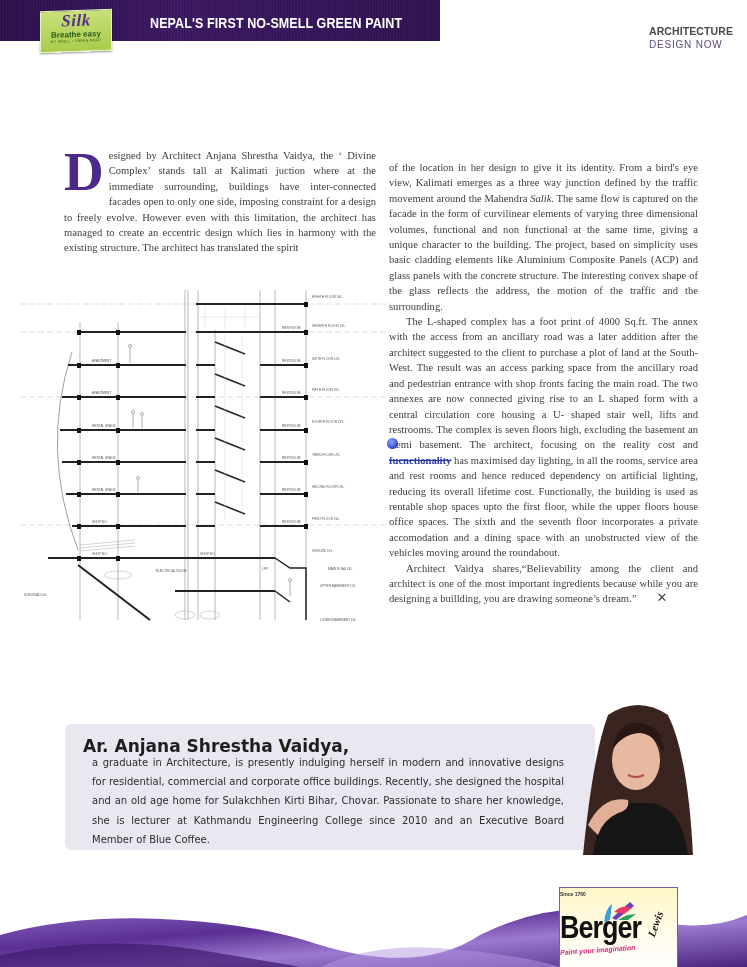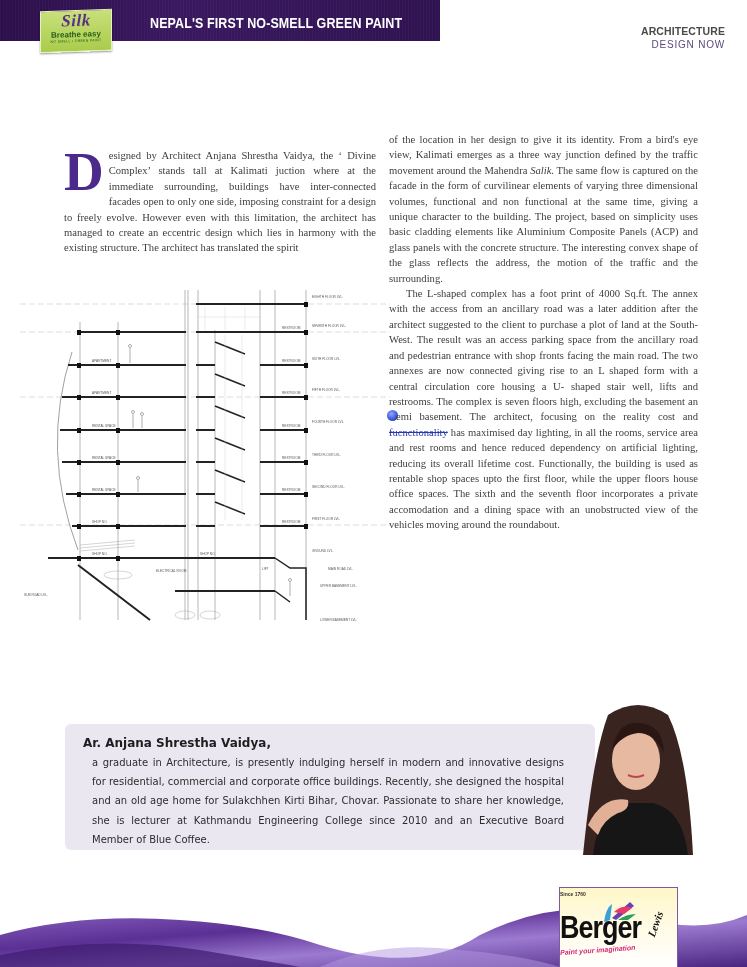--- a/index.html
+++ b/index.html
@@ -27,59 +27,59 @@
     font-size: 17px; color: #5a2f86; line-height: 18px; margin-top: 1px; letter-spacing: 0.5px;
   }
   .silk-tag { display: block; font-family: "Liberation Sans", sans-serif; font-weight: bold; font-size: 8px; color: #2a5e1a; line-height: 9px; }
   .silk-sub { display: block; font-family: "Liberation Sans", sans-serif; font-size: 3.5px; color: #2a5e1a; line-height: 5px; letter-spacing: 0.3px; }
   .header-title {
     position: absolute; left: 150px; top: 17px; z-index: 2;
     font-family: "Liberation Sans", sans-serif; font-weight: bold; font-size: 12.5px;
     color: #ffffff; letter-spacing: 0.1px; transform: scaleY(1.1);
   }
   .section-label {
-    position: absolute; right: 22px; top: 25px; text-align: right;
+    position: absolute; right: 14px; top: 25px; text-align: left;
     font-family: "Liberation Sans", sans-serif;
   }
   .section-label .sec { display: block; font-weight: bold; font-size: 10.5px; color: #4a4a4a; letter-spacing: 0.1px; }
   .section-label .sub { display: block; font-size: 10px; color: #5a4a7a; letter-spacing: 0.8px; margin-top: 2px; }
 
   
   .col {
     position: absolute; font-size: 10.6px; line-height: 15.4px; text-align: justify; color: #3d3d3d;
   }
   .col p { margin: 0; }
   .col-left { left: 64px; top: 148px; width: 312px; }
-  .col-right { left: 389px; top: 132px; width: 309px; }
+  .col-right { left: 389px; top: 160px; width: 309px; }
   .indent { text-indent: 17px; }
   .dropcap {
     float: left; font-family: "Liberation Serif", serif; font-weight: bold;
     font-size: 55px; line-height: 42px; color: #4b2a8c; margin: 3px 5px 0 0; height: 44px;
   }
-  .strike { text-decoration: line-through; text-decoration-color: #2a3aa8; color: #2a3aa8; }
+  .strike { text-decoration: line-through; text-decoration-color: #2a3aa8; color: #2a3aa8; font-weight: bold; }
   .cursor-blob {
     display: inline-block; width: 11px; height: 11px; border-radius: 50%;
     background: radial-gradient(circle at 40% 35%, #8ea6ff 0%, #3b54d6 60%, #22349a 100%);
     vertical-align: -1px; margin: 0 -2px;
   }
   .end-mark { display: inline-block; color: #444; font-family: "Liberation Sans", sans-serif; font-size: 13px; line-height: 10px; margin-left: 3px; }
 
   
   .drawing { position: absolute; left: 20px; top: 290px; width: 370px; height: 335px; }
   .drawing svg { width: 370px; height: 335px; }
   .dl { font-family: "Liberation Sans", sans-serif; font-size: 3.2px; fill: #555; }
 
   
   .bio-box {
     position: absolute; left: 65px; top: 724px; width: 530px; height: 126px;
     background: #ebe7f1; border-radius: 6px;
   }
   .bio-name {
     position: absolute; left: 83px; top: 736px;
-    font-family: "DejaVu Sans", sans-serif; font-weight: bold; font-size: 12px; color: #1e1e1e;
+    font-family: "DejaVu Sans", sans-serif; font-weight: bold; font-size: 17px; color: #1e1e1e;
   }
   .bio-text {
     position: absolute; left: 92px; top: 753px; width: 472px;
     font-family: "DejaVu Sans", sans-serif; font-size: 10px; line-height: 19.2px; color: #2c2c2c;
     text-align: justify; text-align-last: left;
   }
   .portrait { position: absolute; left: 568px; top: 695px; width: 140px; height: 160px; }
 
   
   .footer-satin { position: absolute; left: 0; top: 895px; width: 747px; height: 72px; }
@@ -118,20 +118,21 @@
   <span class="sub">DESIGN NOW</span>
 </div>
 
 <div class="col col-left">
   <p><span class="dropcap">D</span><span>esigned by Architect Anjana Shrestha Vaidya, the ‘ Divine Complex’ stands tall at Kalimati juction where at the immediate surrounding, buildings have inter-connected facades open to only one side, imposing constraint for a design to freely evolve.  However even with this limitation, the architect has managed to create an eccentric design which lies in harmony with the existing structure. The architect has translated the spirit</span></p>
 </div>
 
 <div class="col col-right">
   <p><span>of the location in her design to give it its identity. From a bird's eye view, Kalimati emerges as a three way junction defined by the traffic movement around the Mahendra </span><i>Salik</i><span>. The same flow is captured on the facade in the form of curvilinear elements of varying three dimensional volumes, functional and non functional at the same time, giving a unique character to the building.  The project, based on simplicity uses basic cladding elements like  Aluminium Composite Panels (ACP) and glass panels with the concrete structure. The interesting convex shape of the glass reflects the address, the motion of the traffic and the surrounding.</span></p>
   <p class="indent"><span>The L-shaped complex has a foot print of 4000 Sq.ft. The annex with the access from an ancillary road was a later addition after the architect suggested to the client to purchase a plot of land at the South-West. The result was an access parking space from the ancillary road and pedestrian entrance with shop fronts facing the main road. The two annexes are now connected giving rise to an L shaped form with a central circulation core housing a U- shaped stair well, lifts and restrooms. The complex is seven floors high, excluding the basement an</span><span class="cursor-blob"></span><span>emi basement. The architect, focusing on the reality cost and </span><span class="strike">fucnctionality</span><span> has maximised day lighting, in all the rooms, service area and rest rooms and hence reduced dependency on artificial lighting, reducing its overall lifetime cost. Functionally, the building is used as rentable shop spaces upto the first floor,  while the upper floors house office spaces. The sixth and the seventh floor incorporates a private accomodation and a dining space with an unobstructed view of the vehicles moving around the roundabout.</span></p>
+  <p class="indent"><span>Architect Vaidya shares,“Believability among the client and architect is one of the most important ingredients because while you are designing a buillding, you are drawing someone’s dream.”</span><span class="end-mark">✕</span></p>
 </div>
 
 <div class="drawing">
   <svg viewBox="0 0 370 335">
     <g stroke="#bbb" stroke-width="0.5" fill="none">
       <line x1="0" y1="14" x2="370" y2="14" stroke-dasharray="6,3"></line>
       <line x1="0" y1="42" x2="370" y2="42" stroke-dasharray="6,3"></line>
       <line x1="0" y1="107" x2="370" y2="107" stroke-dasharray="6,3"></line>
       <line x1="0" y1="235" x2="370" y2="235" stroke-dasharray="6,3"></line>
     </g>

